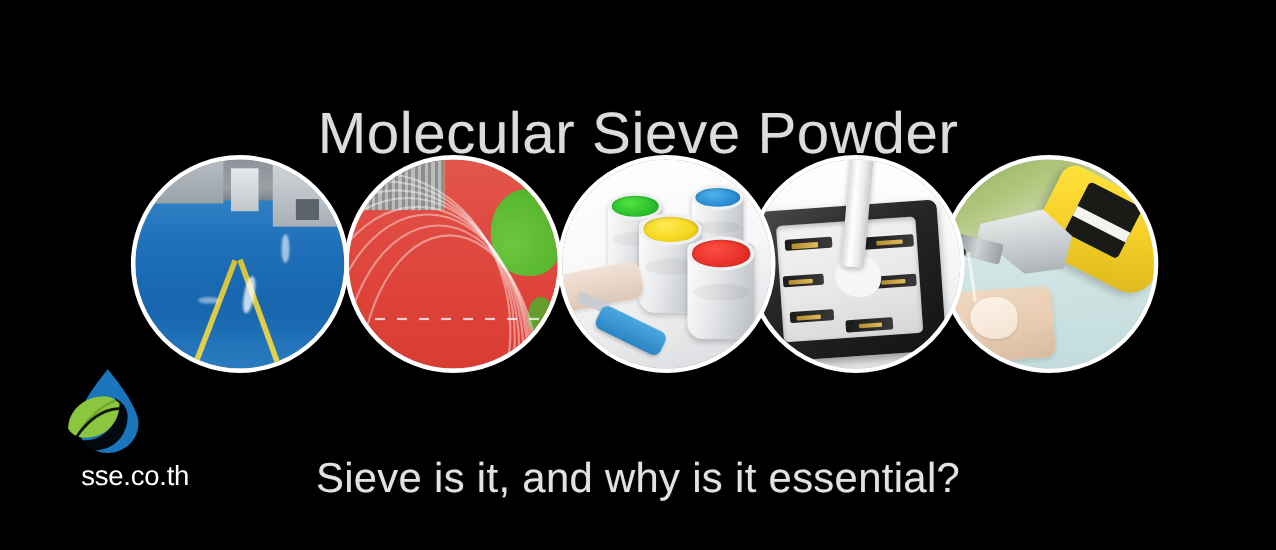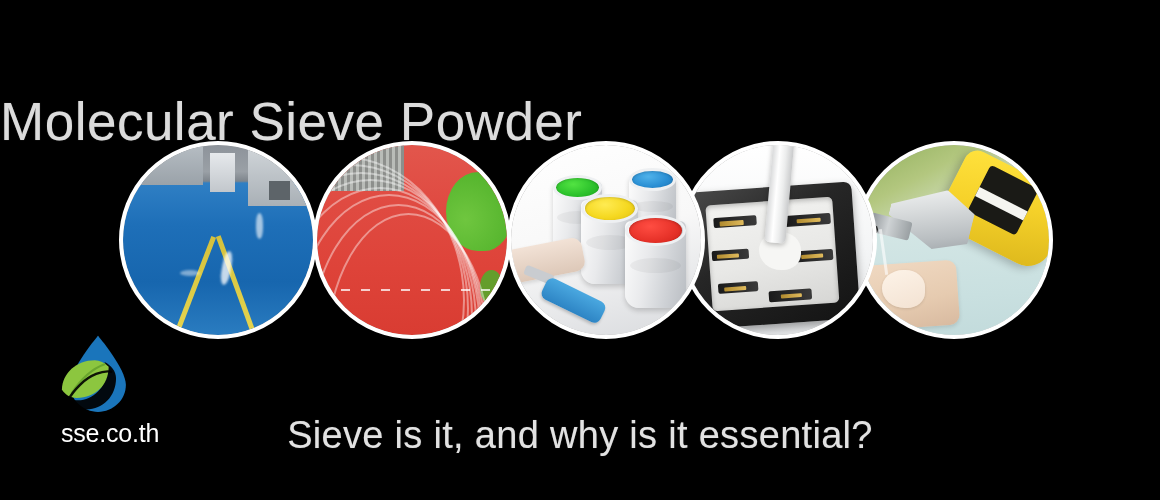--- a/index.html
+++ b/index.html
@@ -15,21 +15,21 @@
     overflow: hidden;
     font-family: "Liberation Sans", sans-serif;
   }
 
   
   #title {
     position: absolute;
     left: 0;
     top: 56px;
     width: 1160px;
-    text-align: left;
+    text-align: center;
     font-size: 53px;
     line-height: 60px;
     font-weight: 400;
     letter-spacing: 0.5px;
     color: #dcdcdc;
     text-shadow: 0 0 1px rgba(255,255,255,0.35);
     white-space: nowrap;
   }
 
   
@@ -336,21 +336,21 @@
     left: 8px;
     top: 0;
     width: 84px;
     height: 82px;
   }
   #logo-text {
     position: absolute;
     left: 0;
     top: 84px;
     width: 124px;
-    text-align: center;
+    text-align: right;
     font-size: 25px;
     line-height: 30px;
     color: #ffffff;
     letter-spacing: -0.2px;
   }
 </style>
 </head>
 <body>
 
 <div id="slide">

